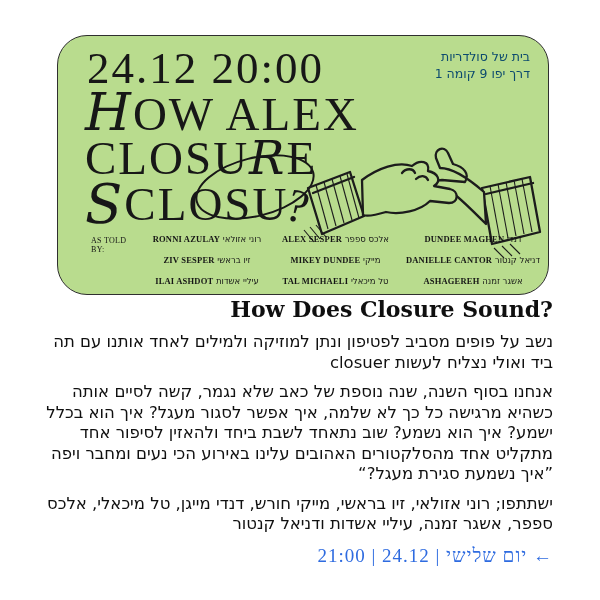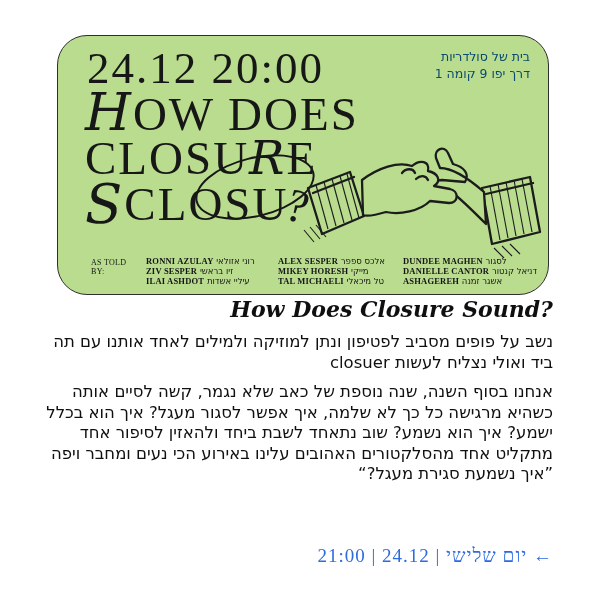--- a/index.html
+++ b/index.html
@@ -25,49 +25,49 @@
     border:2.5px solid var(--ink,#171717);border-radius:50%;
     transform:rotate(-14deg);pointer-events:none;}
   .poster-venue{position:absolute;right:18px;top:12px;direction:rtl;text-align:right;
     font-size:12.5px;line-height:17px;color:#0c4a6e;}
   .hands{position:absolute;right:4px;top:94px;width:242px;height:132px;}
 
   
   .credits{position:absolute;left:33px;bottom:8px;display:flex;gap:10px;align-items:flex-start;}
   .credits-label{width:45px;font-family:"Liberation Serif",serif;font-weight:400;
     font-size:8px;letter-spacing:.3px;color:#151515;padding-top:2px;}
-  .credit-col{display:flex;flex-direction:column;gap:0;}
+  .credit-col{display:flex;flex-direction:column;gap:11px;text-align:center;}
   .credit-col.c1{width:122px;} .credit-col.c2{width:115px;} .credit-col.c3{width:140px;}
   .credit-row{white-space:nowrap;font-size:8.5px;line-height:10px;color:#151515;}
   .credit-en{font-family:"Liberation Serif",serif;font-weight:700;letter-spacing:.2px;}
   .credit-he{font-family:"DejaVu Sans",sans-serif;font-size:8.5px;}
 
   
   .article{position:absolute;left:45px;right:47px;top:296px;text-align:right;}
   .article h1{margin:0 0 10px 0;font-family:"DejaVu Serif",serif;font-weight:700;
-    font-size:22px;line-height:26px;color:#0f0f0f;font-style:italic;}
+    font-size:22px;line-height:26px;color:#0f0f0f;}
   .article p{margin:0 0 9px 0;direction:rtl;unicode-bidi:plaintext;
     font-size:16.5px;line-height:20.5px;color:#101010;}
 
   
   .footer-link{position:absolute;right:47px;top:545px;direction:rtl;
     font-family:"Liberation Serif","DejaVu Sans",serif;font-size:19px;letter-spacing:1px;
     color:var(--accent-blue,#2e6be0);cursor:pointer;text-decoration:none;margin-left:28px;}
 </style>
 </head>
 <body>
 
 <div class="page">
 
   <div class="poster-card">
 
     <div class="poster-datetime">24.12 20:00</div>
 
     <div class="poster-title">
-      <span class="title-line"><span class="swash swash-h">H</span><span>OW DOES</span></span>
+      <span class="title-line"><span class="swash swash-h">H</span><span>OW ALEX</span></span>
       <span class="title-line"><span>CLOSU</span><span class="swash">R</span><span>E</span></span>
       <span class="title-line"><span class="swash swash-s">S</span><span>CLOSU</span><span class="q-mark">?</span></span>
     </div>
     <div class="title-ellipse"></div>
 
     <div class="poster-venue">
       <div>בית של סולדריות</div>
       <div>דרך יפו 9 קומה 1</div>
     </div>
 
@@ -113,33 +113,34 @@
       <div class="credits-label">AS TOLD BY:</div>
 
       <div class="credit-col c1">
         <div class="credit-row"><span class="credit-en">RONNI AZULAY</span> <span class="credit-he">רוני אזולאי</span></div>
         <div class="credit-row"><span class="credit-en">ZIV SESPER</span> <span class="credit-he">זיו בראשי</span></div>
         <div class="credit-row"><span class="credit-en">ILAI ASHDOT</span> <span class="credit-he">עיליי אשדות</span></div>
       </div>
 
       <div class="credit-col c2">
         <div class="credit-row"><span class="credit-en">ALEX SESPER</span> <span class="credit-he">אלכס ספפר</span></div>
-        <div class="credit-row"><span class="credit-en">MIKEY HORESH</span> <span class="credit-he">מייקי</span></div>
+        <div class="credit-row"><span class="credit-en">MIKEY DUNDEE</span> <span class="credit-he">מייקי</span></div>
         <div class="credit-row"><span class="credit-en">TAL MICHAELI</span> <span class="credit-he">טל מיכאלי</span></div>
       </div>
 
       <div class="credit-col c3">
-        <div class="credit-row"><span class="credit-en">DUNDEE MAGHEN</span> <span class="credit-he">לסגור</span></div>
+        <div class="credit-row"><span class="credit-en">DUNDEE MAGHEN</span> <span class="credit-he">דנדי</span></div>
         <div class="credit-row"><span class="credit-en">DANIELLE CANTOR</span> <span class="credit-he">דניאל קנטור</span></div>
         <div class="credit-row"><span class="credit-en">ASHAGEREH</span> <span class="credit-he">אשגר זמנה</span></div>
       </div>
     </div>
   </div>
 
   <div class="article">
     <h1>How Does Closure Sound?</h1>
     <p>נשב על פופים מסביב לפטיפון ונתן למוזיקה ולמילים לאחד אותנו עם תה ביד ואולי נצליח לעשות closuer</p>
     <p>אנחנו בסוף השנה, שנה נוספת של כאב שלא נגמר, קשה לסיים אותה כשהיא מרגישה כל כך לא שלמה, איך אפשר לסגור מעגל? איך הוא בכלל ישמע? איך הוא נשמע? שוב נתאחד לשבת ביחד ולהאזין לסיפור אחד מתקליט אחד מהסלקטורים האהובים עלינו באירוע הכי נעים ומחבר ויפה ”איך נשמעת סגירת מעגל?“</p>
+    <p>ישתתפו; רוני אזולאי, זיו בראשי, מייקי חורש, דנדי מייגן, טל מיכאלי, אלכס ספפר, אשגר זמנה, עיליי אשדות ודניאל קנטור</p>
   </div>
 
   <a class="footer-link">← יום שלישי | 24.12 | 21:00</a>
 
 </div>
 
 </body></html>

